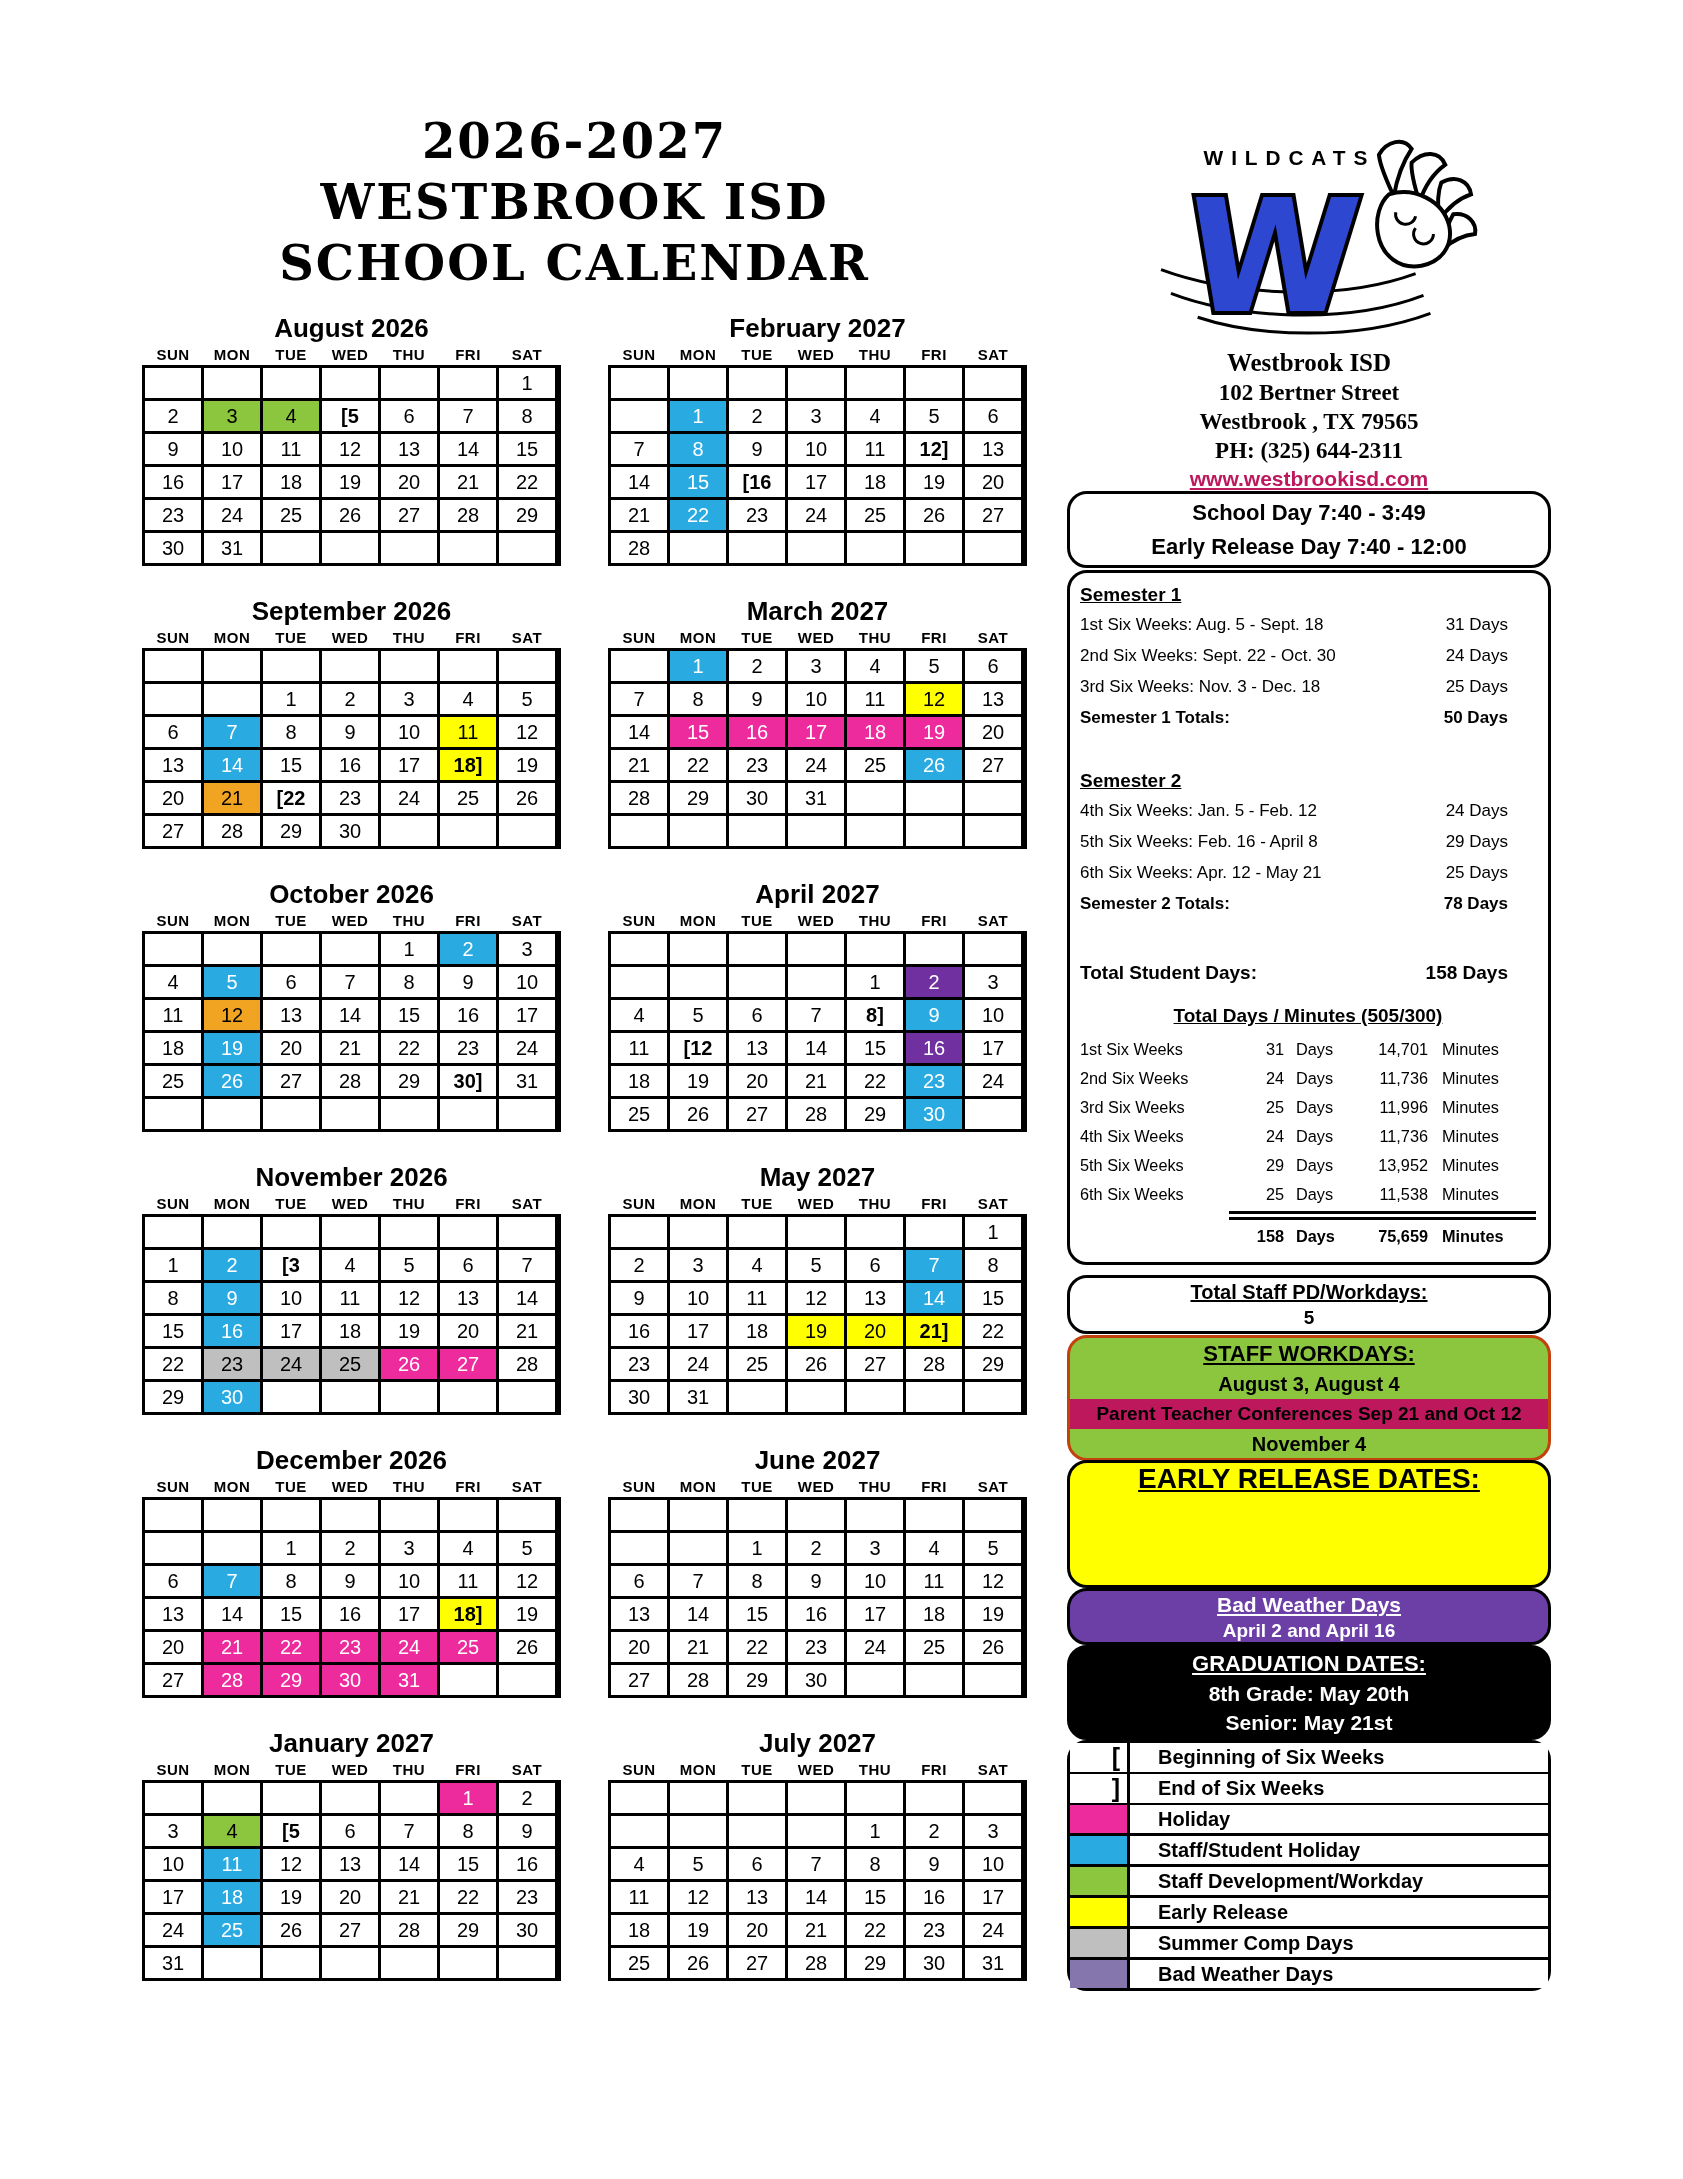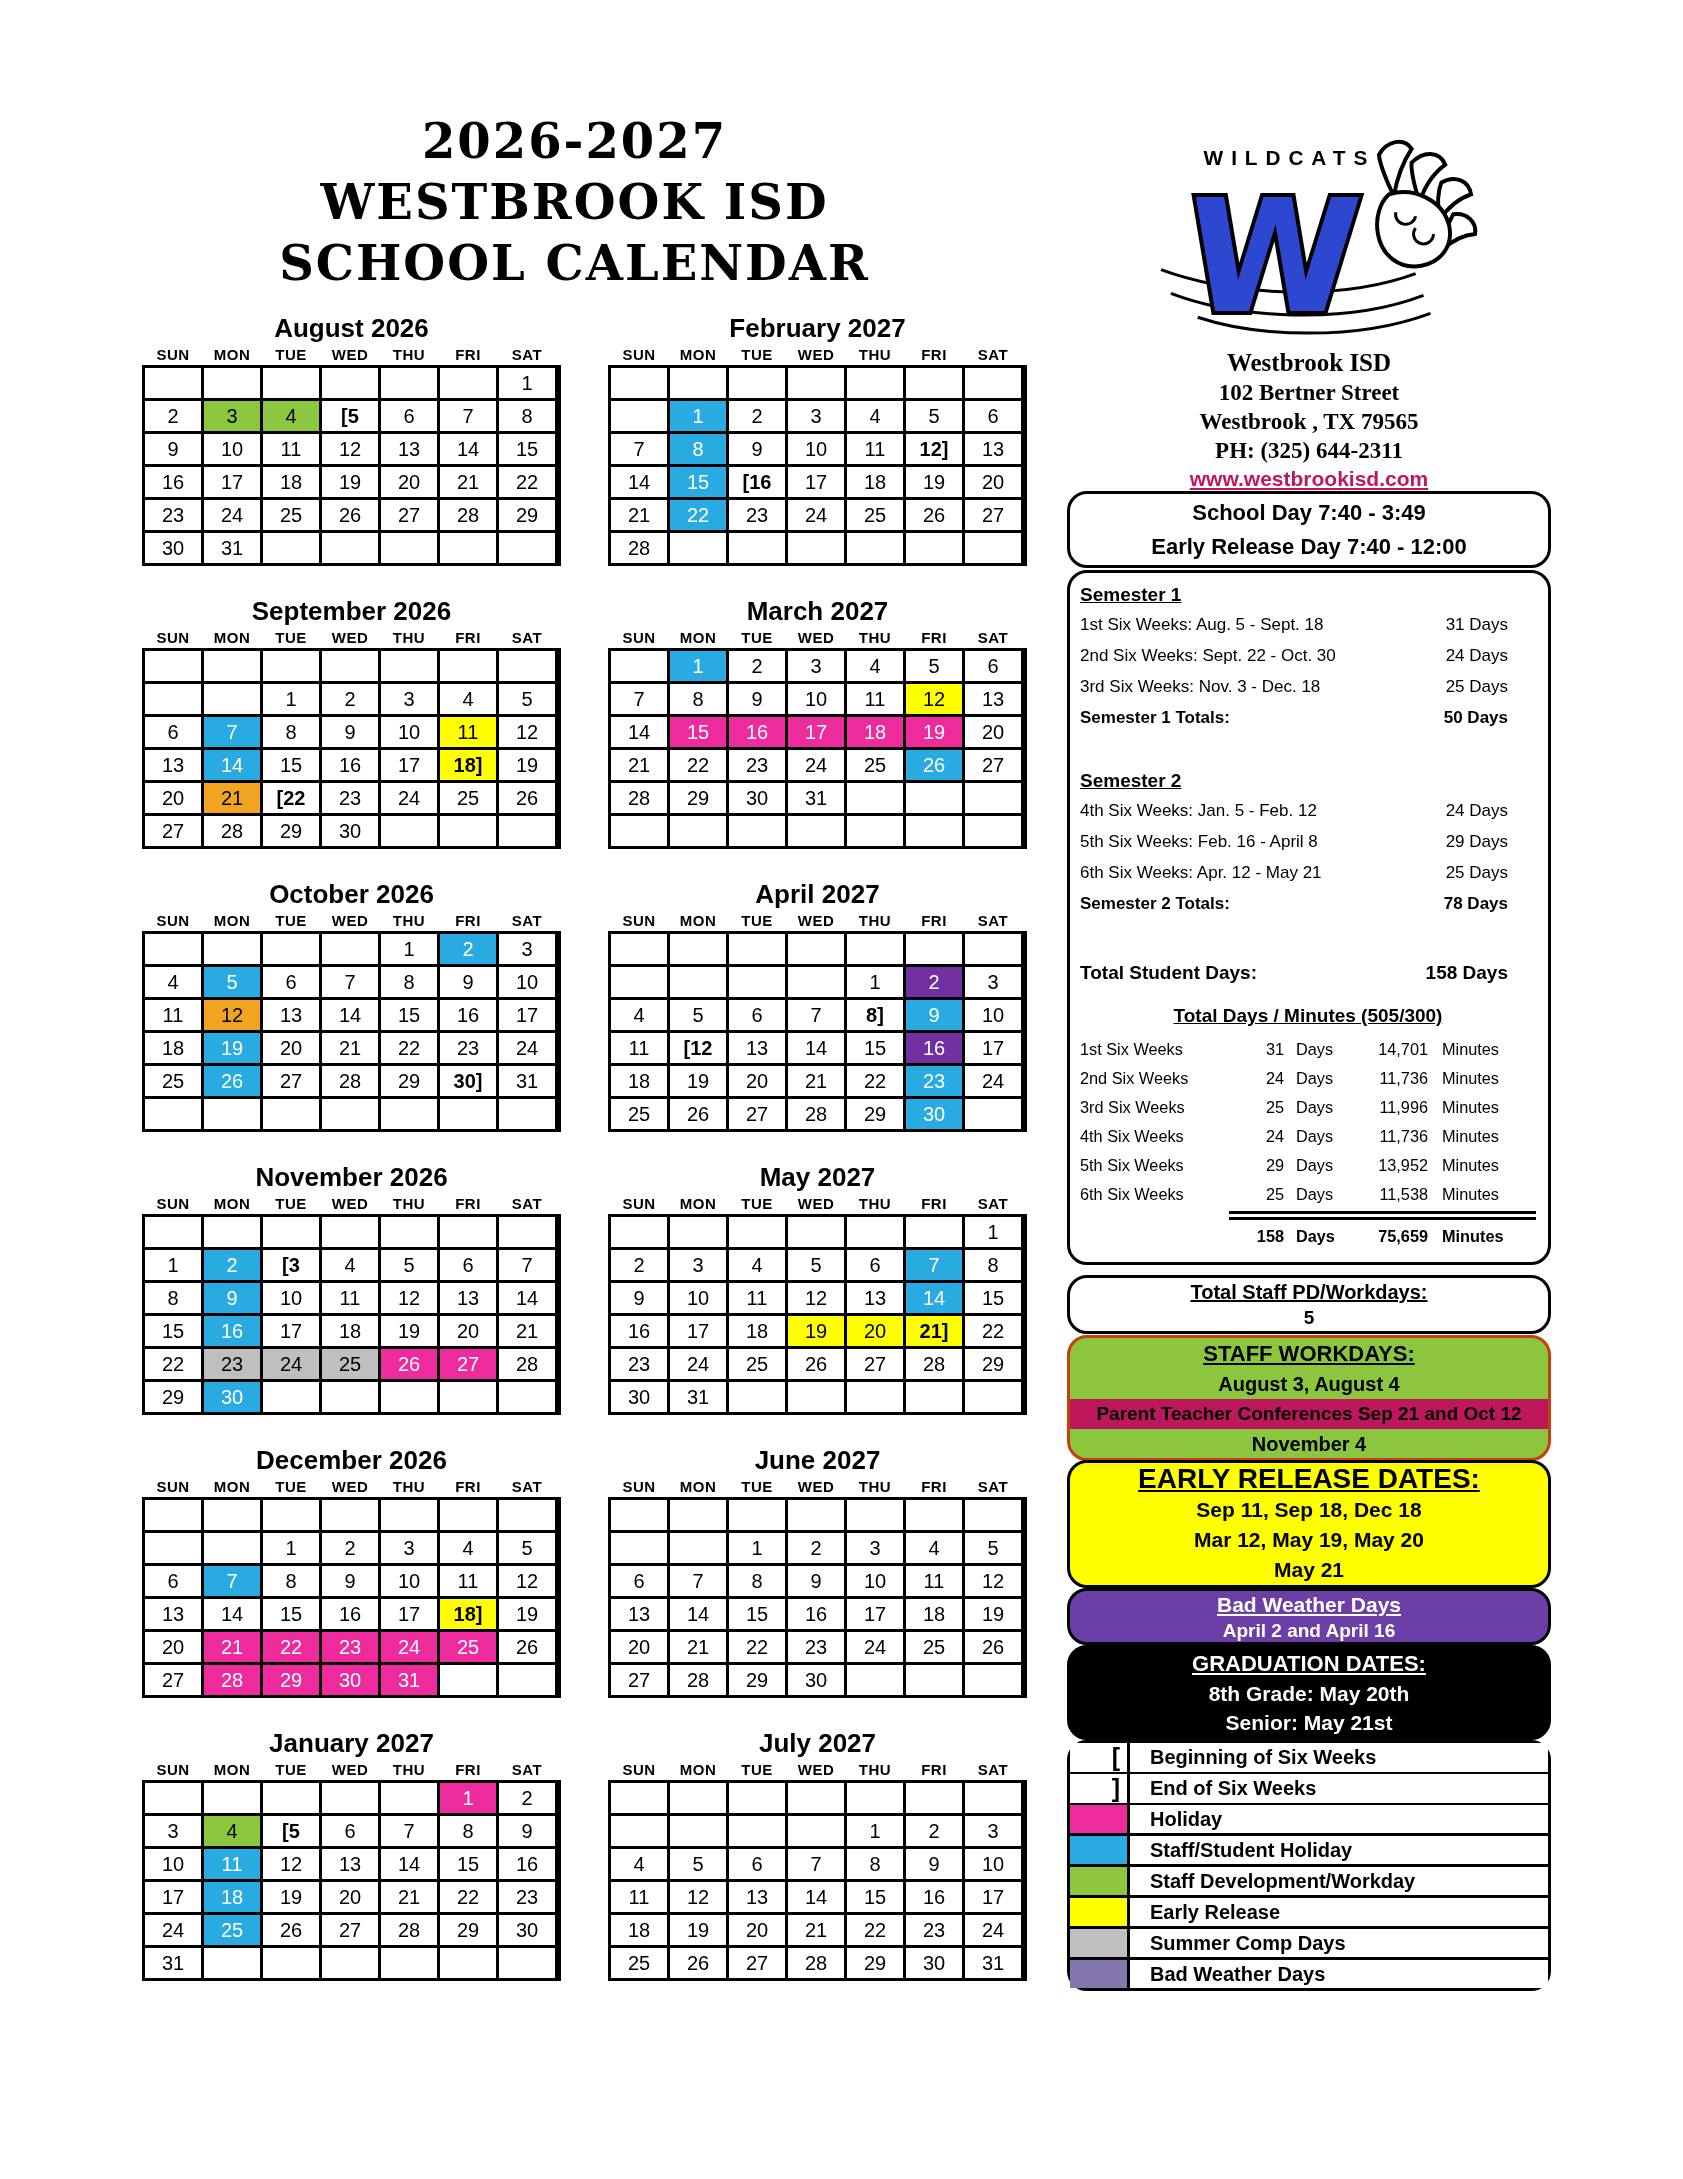--- a/index.html
+++ b/index.html
@@ -84,21 +84,21 @@
   .black-box { top:1645px; height:95px; border:3px solid #000; background:#000; color:#fff;
                text-align:center; font-weight:bold; }
   .kb-title { font-size:22px; text-decoration:underline; line-height:31px; }
   .black-box .box-line { font-size:21px; line-height:29px; }
 
   .legend { top:1740px; border:3px solid #000; background:#000;
             display:grid; grid-auto-rows:28px; row-gap:3px; }
   .lg-row { display:grid; grid-template-columns:57px 1fr; column-gap:3px; }
   .lg-swatch { background:#fff; display:flex; align-items:center; justify-content:flex-end;
                padding-right:7px; font-weight:bold; font-size:25px; }
-  .lg-label { background:#fff; display:flex; align-items:center; padding-left:20px;
+  .lg-label { background:#fff; display:flex; align-items:center; padding-left:28px;
               font-weight:bold; font-size:20px; }
 </style>
 </head>
 <body>
 
 <div class="page">
 
   <div class="main-title">
     <div>2026-2027</div>
     <div>WESTBROOK ISD</div>
@@ -934,25 +934,20 @@
 
   <div class="rp green-box">
     <div class="gb-title">STAFF WORKDAYS:</div>
     <div class="gb-line">August 3, August 4</div>
     <div class="ptc-stripe">Parent Teacher Conferences Sep 21 and Oct 12</div>
     <div class="gb-line2">November 4</div>
   </div>
 
   <div class="rp yellow-box">
     <div class="yb-title">EARLY RELEASE DATES:</div>
-    <div>
-        <div class="box-line">Sep 11, Sep 18, Dec 18</div>
-        <div class="box-line">Mar 12, May 19, May 20</div>
-        <div class="box-line">May 21</div>
-      </div>
   </div>
 
   <div class="rp purple-box">
     <div class="pb-title">Bad Weather Days</div>
     <div class="pb-line">April 2 and April 16</div>
   </div>
 
   <div class="rp black-box">
     <div class="kb-title">GRADUATION DATES:</div>
     <div>

